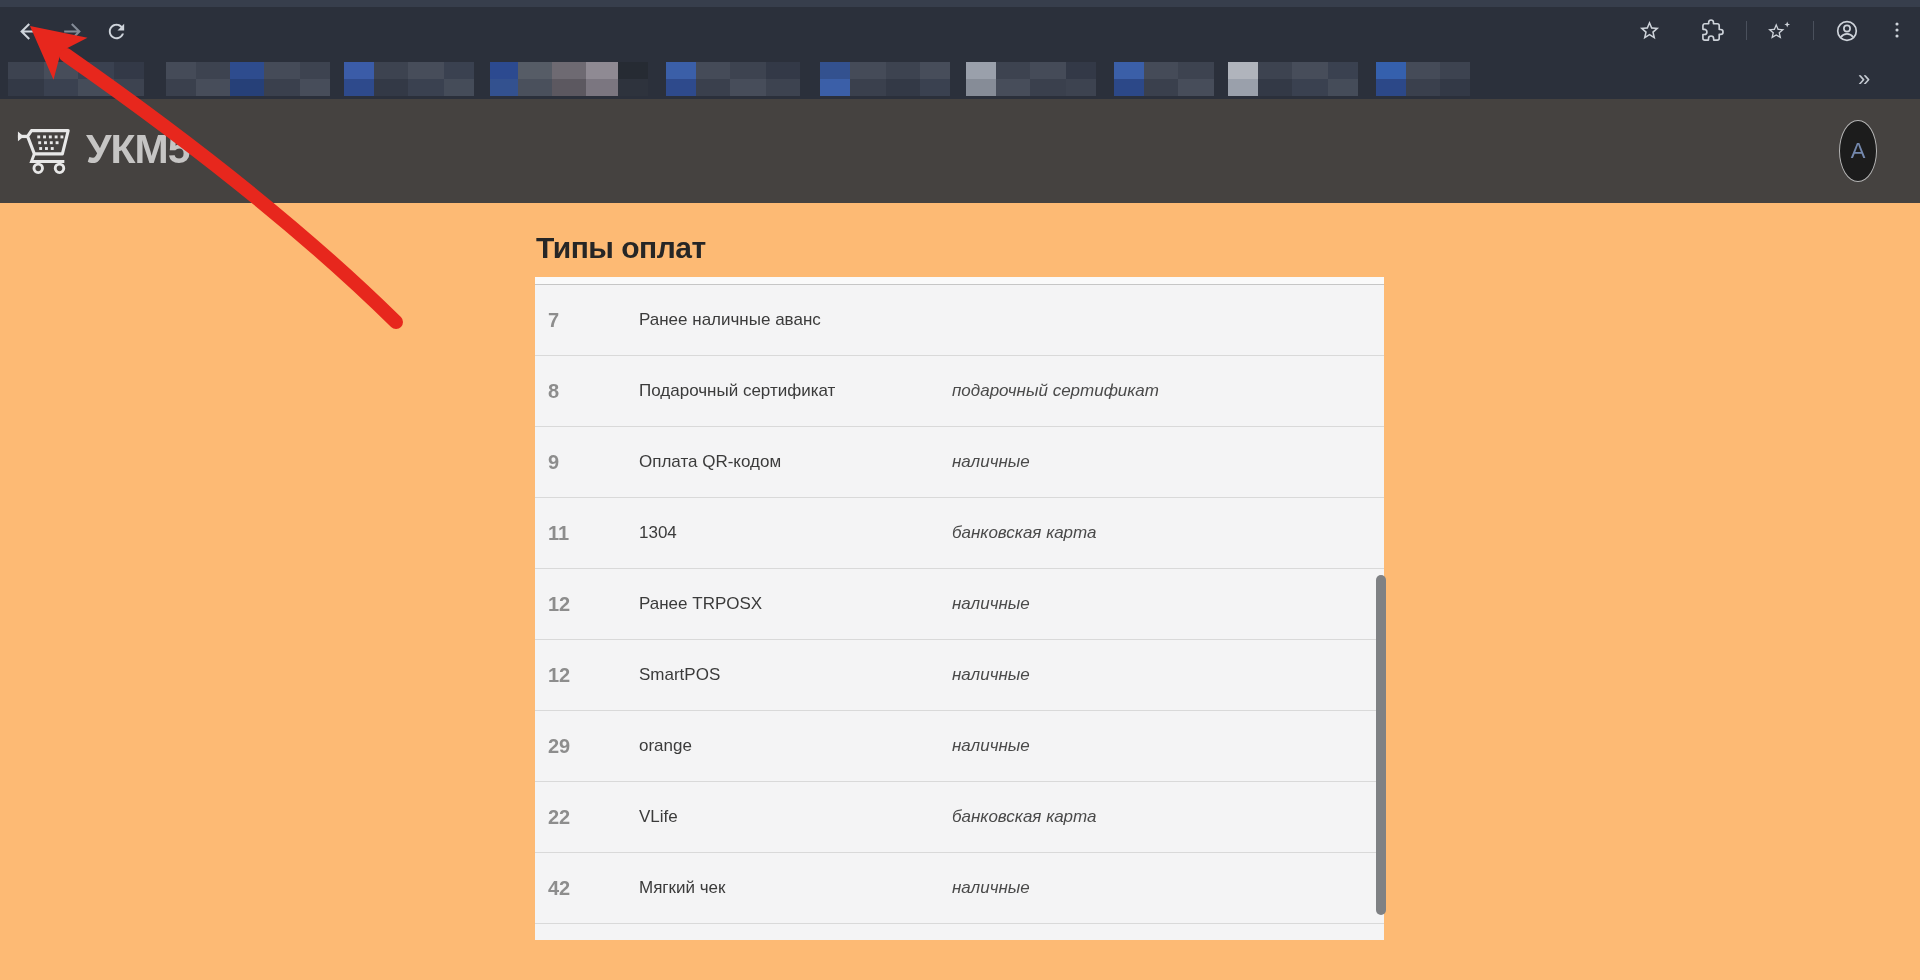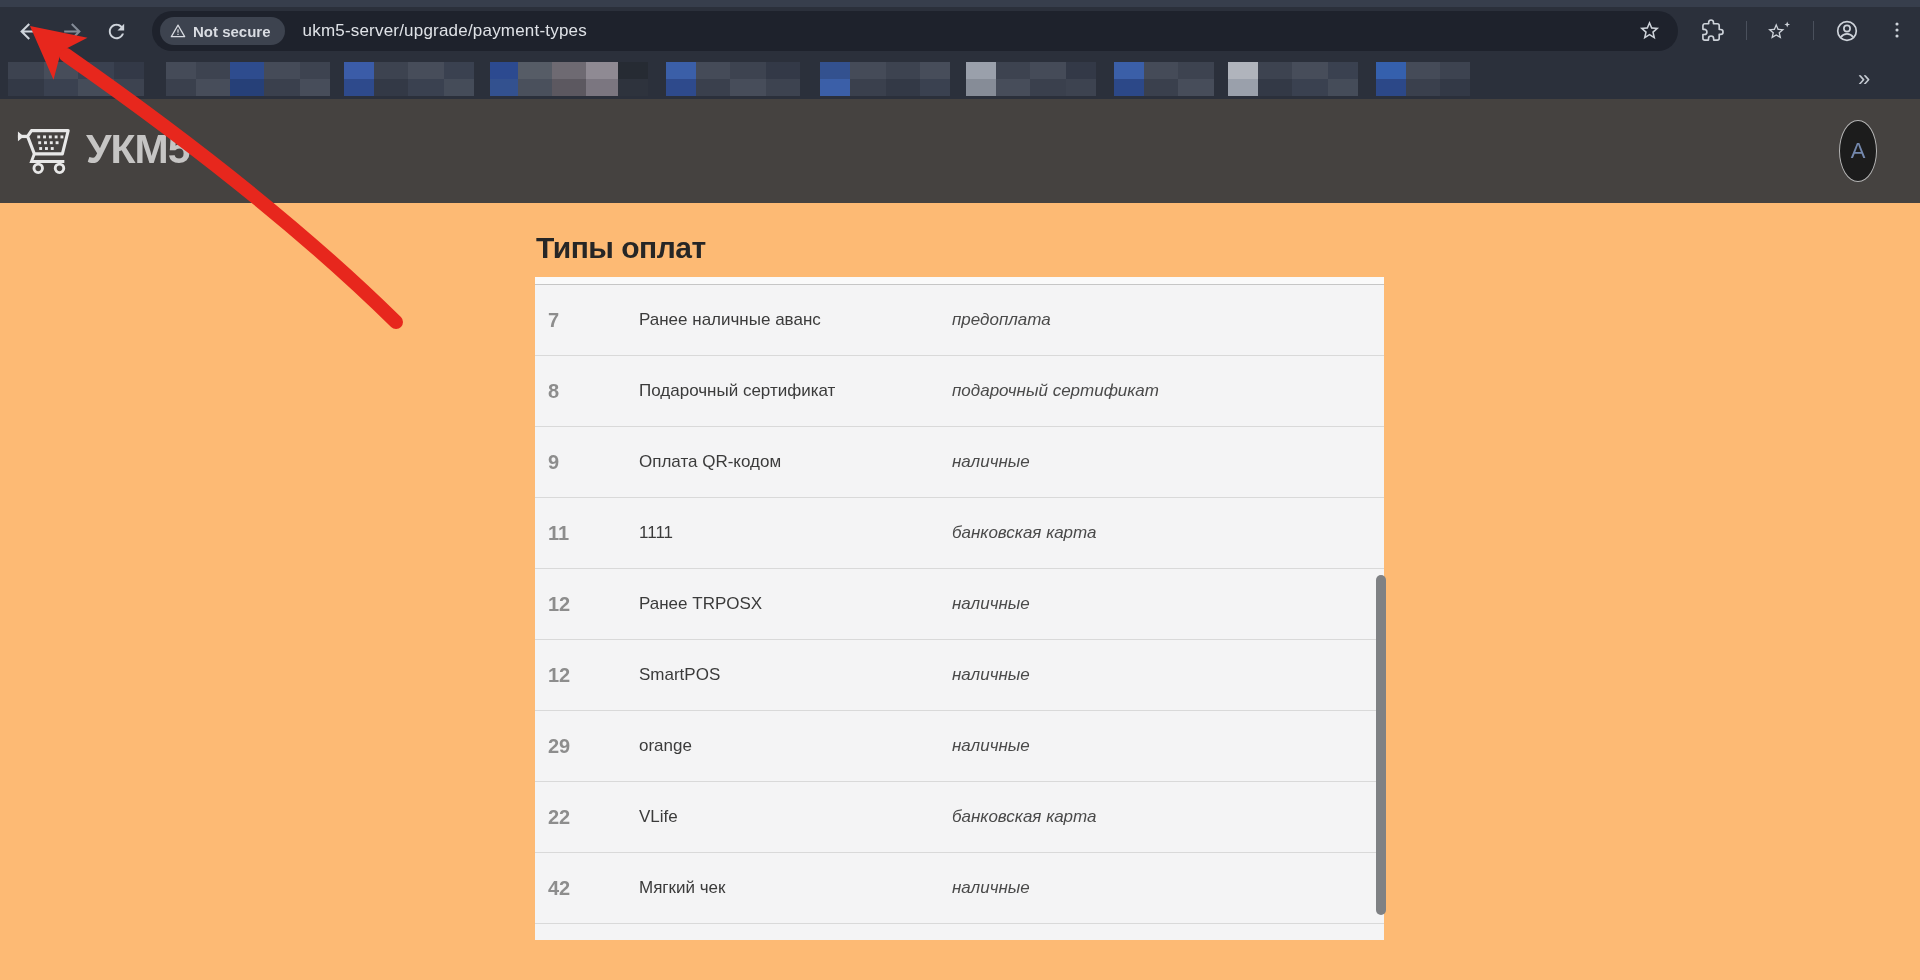--- a/index.html
+++ b/index.html
@@ -81,31 +81,20 @@
       <svg width="25" height="25" viewBox="0 0 24 24">
         <path d="M12 4l-1.41 1.41L16.17 11H4v2h12.17l-5.58 5.59L12 20l8-8z" fill="#848b97"></path>
       </svg>
     </div>
     <div class="navbtn abs" style="left:98px;">
       <svg width="23" height="23" viewBox="0 0 24 24">
         <path d="M17.65 6.35C16.2 4.9 14.21 4 12 4c-4.42 0-7.99 3.58-8 8s3.57 8 8 8c3.73 0 6.84-2.55 7.73-6h-2.08c-.82 2.33-3.04 4-5.65 4-3.31 0-6-2.69-6-6s2.69-6 6-6c1.66 0 3.14.69 4.22 1.78L13 11h7V4l-2.35 2.35z" fill="#cfd4db"></path>
       </svg>
     </div>
 
-    <div id="omnibox" class="abs">
-      <div id="sec-chip">
-        <svg width="16" height="16" viewBox="0 0 24 24">
-          <path d="M12 3.2 L22 20.5 H2 Z" fill="none" stroke="#d9dce2" stroke-width="1.8" stroke-linejoin="round"></path>
-          <rect x="11.1" y="9.5" width="1.8" height="5" fill="#d9dce2"></rect>
-          <rect x="11.1" y="16.2" width="1.8" height="1.8" fill="#d9dce2"></rect>
-        </svg>
-        <span>Not secure</span>
-      </div>
-      <div id="url">ukm5-server/upgrade/payment-types</div>
-    </div>
 
     <div id="star-btn">
       <svg width="23" height="23" viewBox="0 0 24 24">
         <path d="M22 9.24l-7.19-.62L12 2 9.19 8.63 2 9.24l5.46 4.73L5.82 21 12 17.27 18.18 21l-1.63-7.03L22 9.24zM12 15.4l-3.76 2.27 1-4.28-3.32-2.88 4.38-.38L12 6.1l1.71 4.04 4.38.38-3.32 2.88 1 4.28L12 15.4z" fill="#ced3da"></path>
       </svg>
     </div>
 
     <div class="abs tb-icon" style="left:1701px;">
       <svg width="23" height="23" viewBox="0 0 24 24">
         <path d="M20.5 11H19V7c0-1.1-.9-2-2-2h-4V3.5C13 2.12 11.88 1 10.5 1S8 2.12 8 3.5V5H4c-1.1 0-1.99.9-1.99 2v3.8H3.5c1.49 0 2.7 1.21 2.7 2.7s-1.21 2.7-2.7 2.7H2V20c0 1.1.9 2 2 2h3.8v-1.5c0-1.49 1.21-2.7 2.7-2.7 1.49 0 2.7 1.21 2.7 2.7V22H17c1.1 0 2-.9 2-2v-4h1.5c1.38 0 2.5-1.12 2.5-2.5S21.88 11 20.5 11z" fill="none" stroke="#ced3da" stroke-width="1.7" stroke-linejoin="round"></path>
@@ -348,35 +337,34 @@
 
   <div id="content" class="abs">
     <div id="page-title">Типы оплат</div>
 
     <div id="table">
       <div id="tgap"></div>
       <div id="tbody">
           <div class="trow">
             <div class="cell c-id">7</div>
             <div class="cell c-name">Ранее наличные аванс</div>
-            <div class="cell c-type">предоплата</div>
           </div>
           <div class="trow">
             <div class="cell c-id">8</div>
             <div class="cell c-name">Подарочный сертификат</div>
             <div class="cell c-type">подарочный сертификат</div>
           </div>
           <div class="trow">
             <div class="cell c-id">9</div>
             <div class="cell c-name">Оплата QR-кодом</div>
             <div class="cell c-type">наличные</div>
           </div>
           <div class="trow">
             <div class="cell c-id">11</div>
-            <div class="cell c-name">1111</div>
+            <div class="cell c-name">1304</div>
             <div class="cell c-type">банковская карта</div>
           </div>
           <div class="trow">
             <div class="cell c-id">12</div>
             <div class="cell c-name">Ранее TRPOSX</div>
             <div class="cell c-type">наличные</div>
           </div>
           <div class="trow">
             <div class="cell c-id">12</div>
             <div class="cell c-name">SmartPOS</div>

